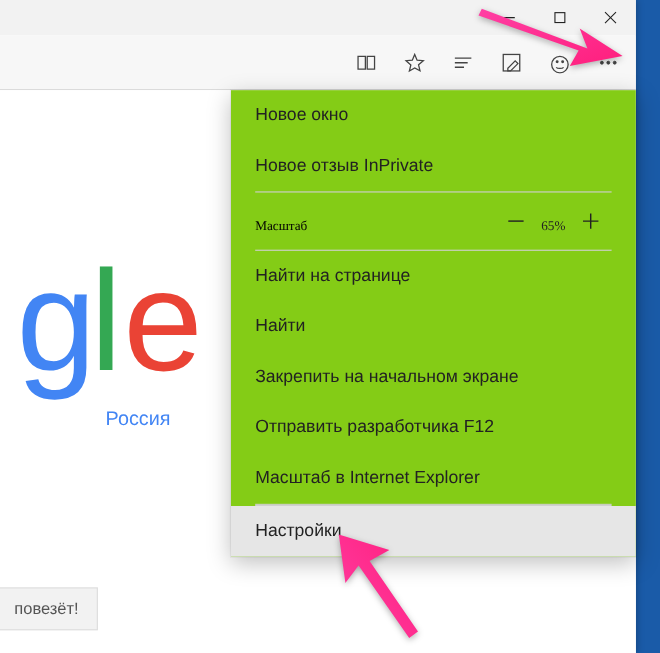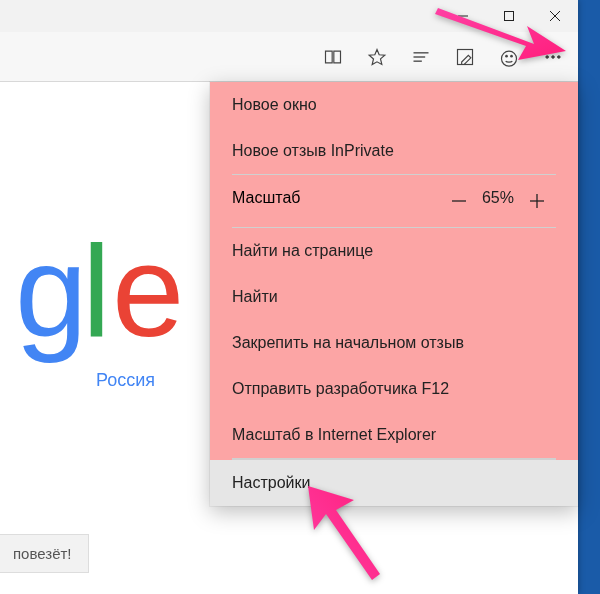--- a/index.html
+++ b/index.html
@@ -85,39 +85,40 @@
     border:1px solid #ddd;
     padding:10px 16px;
     font-size:15px;
   }
 
   
   .menu {
     position: absolute;
     top: 82px; right: 0;
     width: 368px;
-    background: #fca5a5;
+    background: #84cc16;
     box-shadow: 0 6px 20px rgba(0,0,0,.25), 0 0 0 1px rgba(0,0,0,.05);
     padding-bottom: 0;
   }
   .menu .item {
     padding: 14px 22px;
     font-size: 16px;
     color: #222;
     cursor: pointer;
   }
   .menu .item.highlight { background:#e6e6e6; }
   .menu hr {
     border: none; border-top:1px solid #d0d0d0;
     margin: 0 22px;
   }
   .menu .zoomrow {
-    display:flex; align-items:flex-start;
+    display:flex; align-items:flex-end;
     padding: 14px 22px;
-    font-size:16px;
+    font-size:12px;
+    font-family:Liberation Serif, serif;
   }
   .menu .zoomrow .lbl { flex:1; }
   .menu .zoomrow .zbtn {
     width:38px; height:24px; display:flex; align-items:center; justify-content:center;
   }
   .menu .zoomrow .zval { margin:0 4px; color:#222; }
   .menu .zoomrow svg { stroke:#222; stroke-width:1.3; }
   .menu .cut2 { border-top:1px solid #d0d0d0; margin:0 22px; }
 
   
@@ -217,21 +218,21 @@
       <span class="zbtn">
         <svg width="20" height="20" viewBox="0 0 20 20">
             <line x1="3" y1="10" x2="17" y2="10"></line>
             <line x1="10" y1="3" x2="10" y2="17"></line>
           </svg>
       </span>
     </div>
     <hr>
     <div class="item">Найти на странице</div>
     <div class="item">Найти</div>
-    <div class="item">Закрепить на начальном отзыв</div>
+    <div class="item">Закрепить на начальном экране</div>
     <div class="item">Отправить разработчика F12</div>
     <div class="item">Масштаб в Internet Explorer</div>
     <hr>
     <div class="cut2"></div>
     <div class="item highlight">Настройки</div>
   </div>
 
 </div>
 
 <div class="arrow" style="left:426px; top:-4px;">

